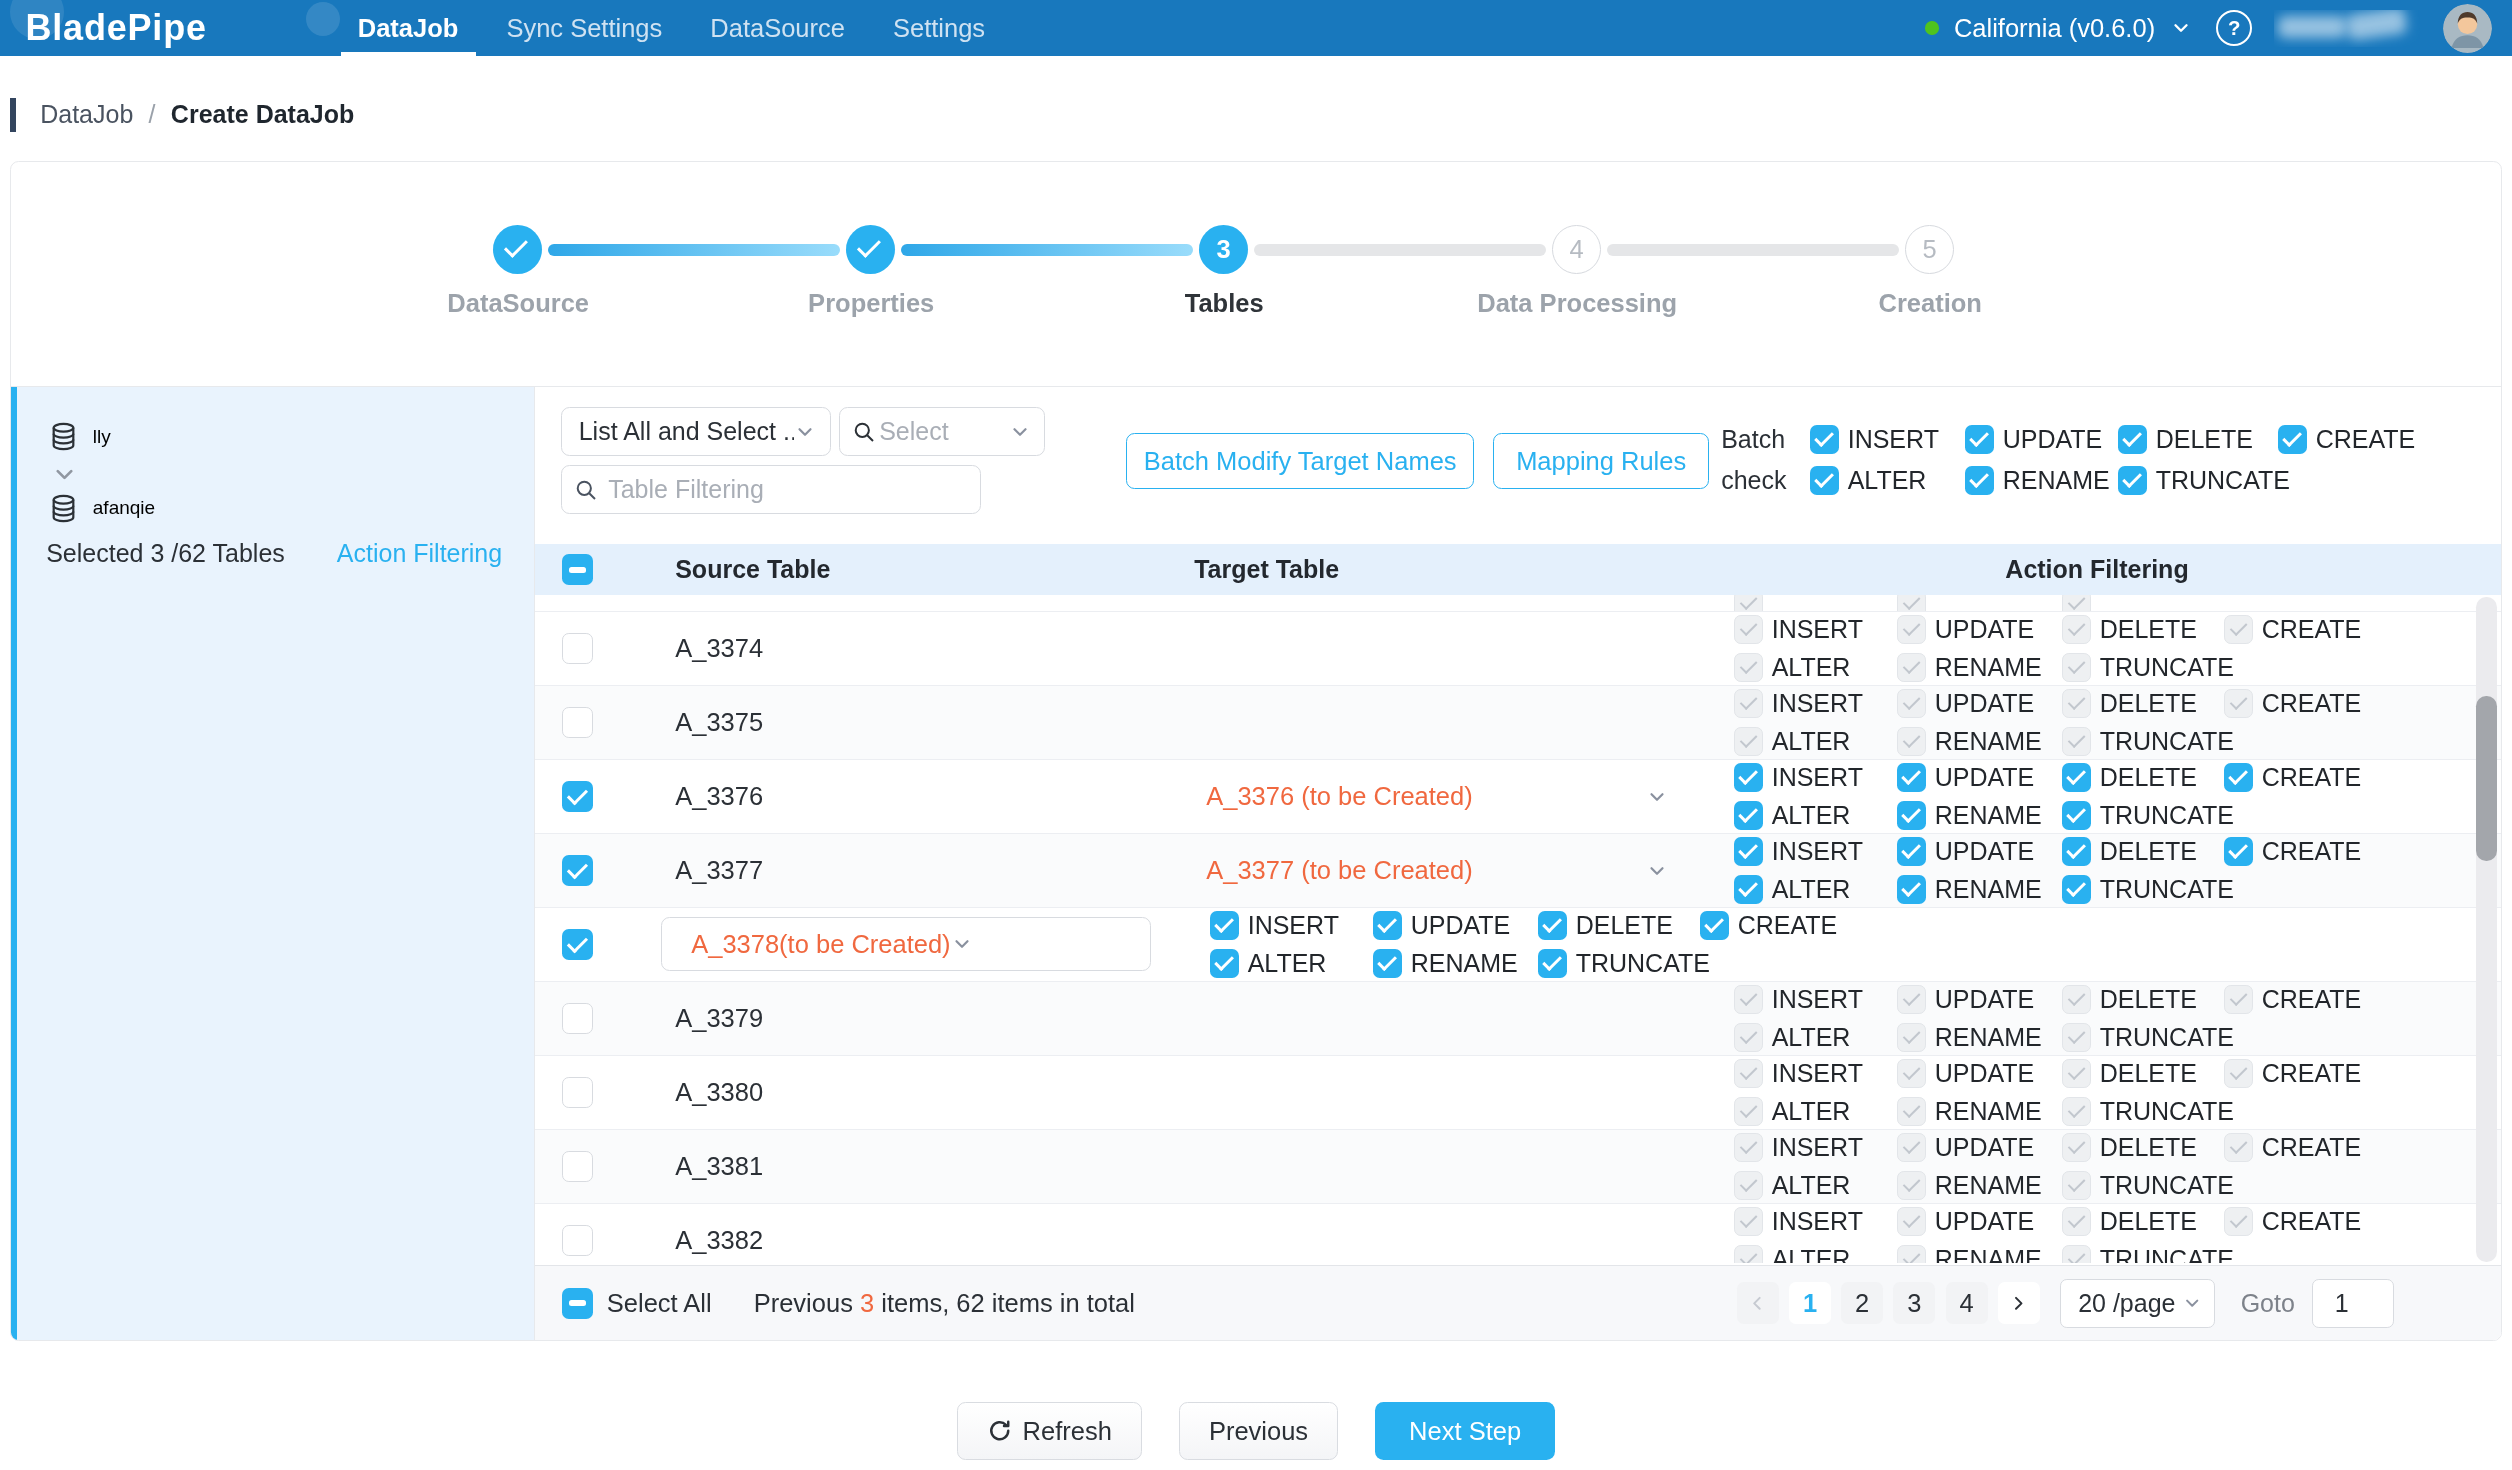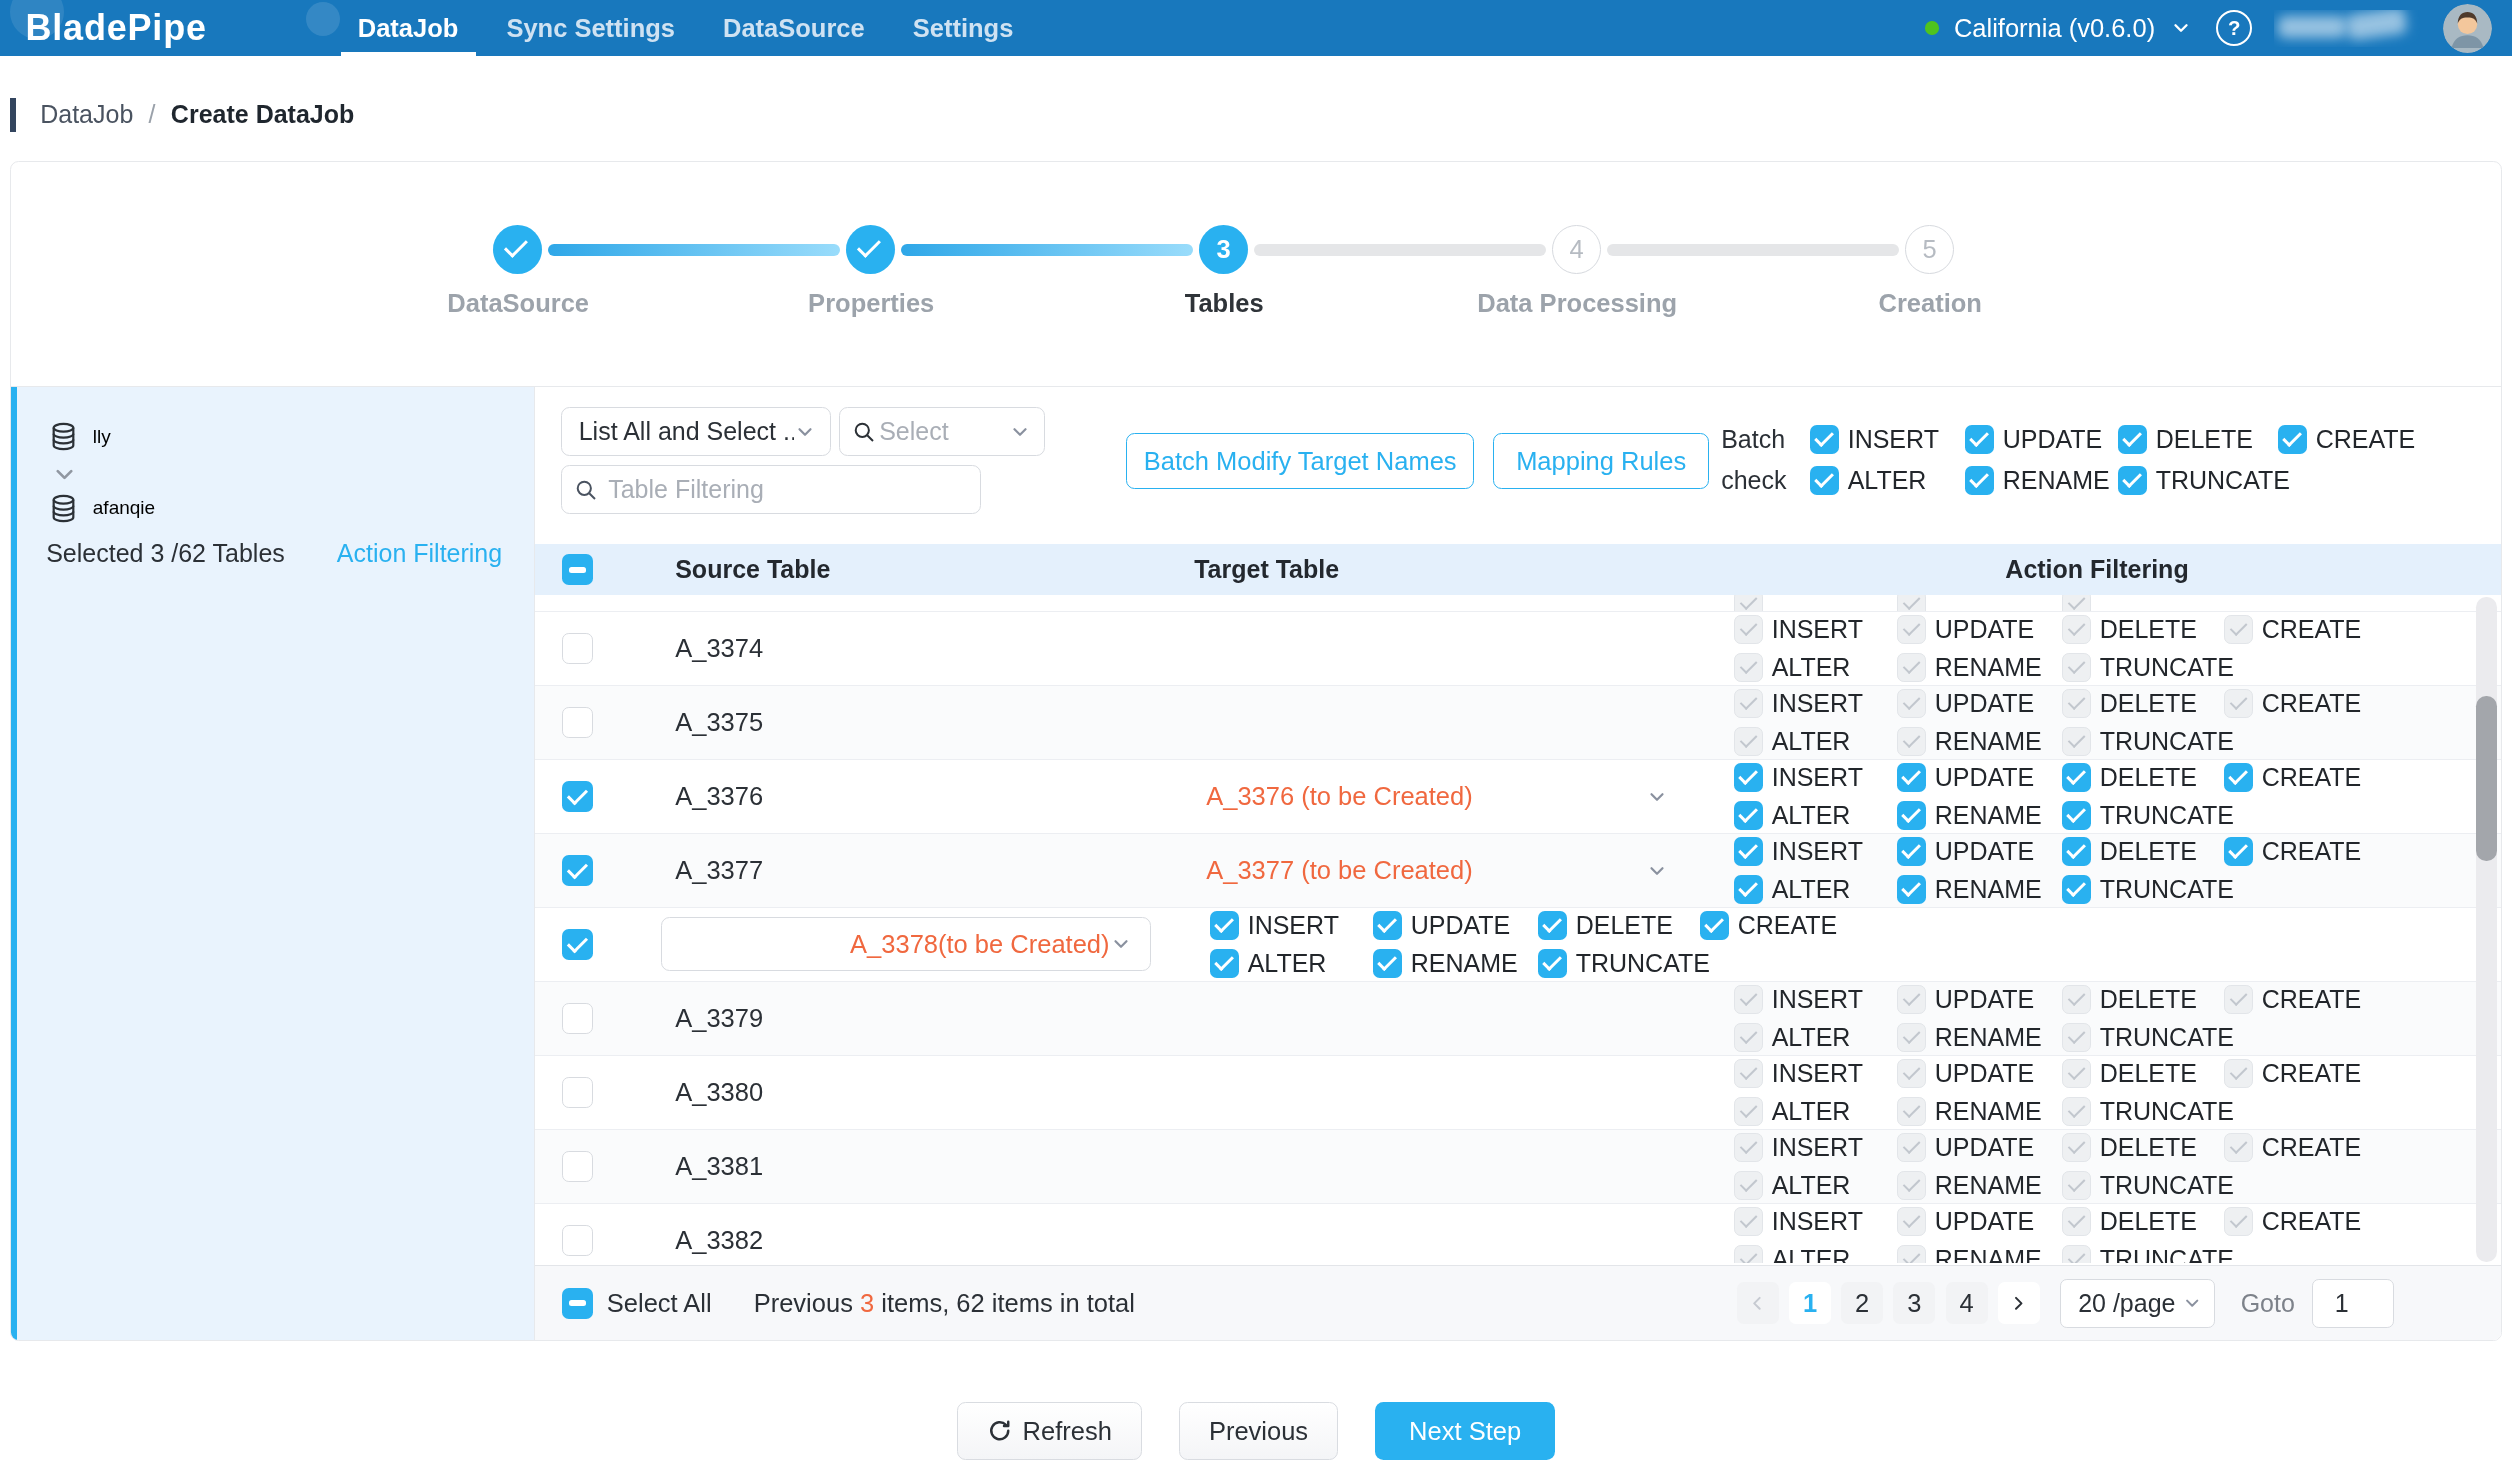--- a/index.html
+++ b/index.html
@@ -5,21 +5,21 @@
   html,body{margin:0;padding:0;background:#fff;}
   body{width:2512px;height:1470px;overflow:hidden;font-family:"Liberation Sans","DejaVu Sans",sans-serif;color:#2b3036;position:relative;}
   :root{--accent:#29b1f0;--nav:#1878bd;--orange:#f0683f;--border:#e7e9ec;--cbborder:#d8dbe0;}
 
   
   .topnav{position:absolute;top:0;left:0;right:0;height:56px;background:var(--nav);display:flex;align-items:center;z-index:5;}
   .brand{position:relative;margin-left:25.5px;font-size:36px;font-weight:700;color:#fff;letter-spacing:0.8px;z-index:2;}
   .brand::before{content:"";position:absolute;left:-15.3px;top:-22px;width:54px;height:54px;border-radius:50%;background:rgba(255,255,255,.10);}
   .brand::after{content:"";position:absolute;left:280px;top:-5.1px;width:34px;height:34px;border-radius:50%;background:rgba(255,255,255,.12);}
   .nav-items{display:flex;margin-left:127px;height:56px;}
-  .nav-item{padding:0 24px;line-height:56px;font-size:25.5px;color:#cfe2f2;position:relative;cursor:pointer;font-weight:bold;}
+  .nav-item{padding:0 24px;line-height:56px;font-size:25.5px;color:#cfe2f2;position:relative;cursor:pointer;}
   .nav-item.active{color:#fff;font-weight:700;}
   .nav-item.active::after{content:"";position:absolute;left:6.8px;right:6.8px;bottom:0;height:4.2px;background:#fff;}
   .nav-right{margin-left:auto;display:flex;align-items:center;gap:15.3px;padding-right:20.4px;}
   .status-dot{width:13.6px;height:13.6px;border-radius:50%;background:#4fc31e;}
   .region-label{color:#fff;font-size:25.5px;}
   .help-circle{width:32px;height:32px;border:2.5px solid #fff;border-radius:50%;color:#fff;font-size:20.4px;font-weight:700;display:flex;align-items:center;justify-content:center;margin-left:8.5px;}
   .blur-name{width:153px;height:37px;position:relative;overflow:hidden;margin-left:6.8px;}
   .blur-name i{position:absolute;background:rgba(255,255,255,.55);filter:blur(6px);border-radius:6.8px;}
   .blur-name i:nth-child(1){left:3.4px;top:6.8px;width:68px;height:22px;}
   .blur-name i:nth-child(2){left:73px;top:1.7px;width:59px;height:25.5px;transform:rotate(-8deg);}
@@ -104,21 +104,21 @@
   .thead .col-target{padding-left:26px;}
   .thead .col-action{text-align:center;}
 
   .tbody{position:absolute;top:208px;left:0;right:0;height:668px;overflow:hidden;}
   .trow{display:flex;align-items:stretch;height:74px;box-sizing:border-box;border-bottom:1.7px solid #eceef2;background:#fff;}
   .trow.zebra{background:#fafbfc;}
   .trow.sliver{height:17px;overflow:hidden;}
   .trow .col-cb{align-items:center;}
   .src-label{font-size:25.5px;color:#2b3036;align-self:center;}
   .target-plain{display:flex;align-items:center;justify-content:space-between;height:100%;padding:0 25.5px 0 38px;cursor:pointer;}
-  .target-select{margin:9.3px 0 0 17px;width:490px;height:54px;box-sizing:border-box;border:1.7px solid var(--cbborder);border-radius:8.5px;background:#fff;display:flex;align-items:center;justify-content:flex-end;padding:0 18.7px 0 29px;cursor:pointer;}
+  .target-select{margin:9.3px 0 0 17px;width:490px;height:54px;box-sizing:border-box;border:1.7px solid var(--cbborder);border-radius:8.5px;background:#fff;display:flex;align-items:center;justify-content:flex-start;padding:0 18.7px 0 29px;cursor:pointer;}
   .target-text{font-size:25.5px;color:var(--orange);white-space:nowrap;}
   .agrid{display:grid;grid-template-columns:163px 165px 162px auto;grid-auto-rows:32px;row-gap:6px;align-content:center;height:100%;padding-left:41px;box-sizing:border-box;}
   .sliver .agrid{align-content:start;padding-top:0;}
   .sliver .cb{margin-top:-13.6px;}
   .aitem{display:flex;align-items:center;gap:8.5px;}
   .alabel{font-size:25px;color:#22262b;white-space:nowrap;}
 
   
   .vtrack{position:absolute;right:4.2px;top:210px;width:20.4px;height:665px;background:#ebebee;border-radius:10.2px;}
   .vthumb{position:absolute;left:0;top:99px;width:20.4px;height:165px;background:#a3a6ab;border-radius:10.2px;cursor:grab;}

